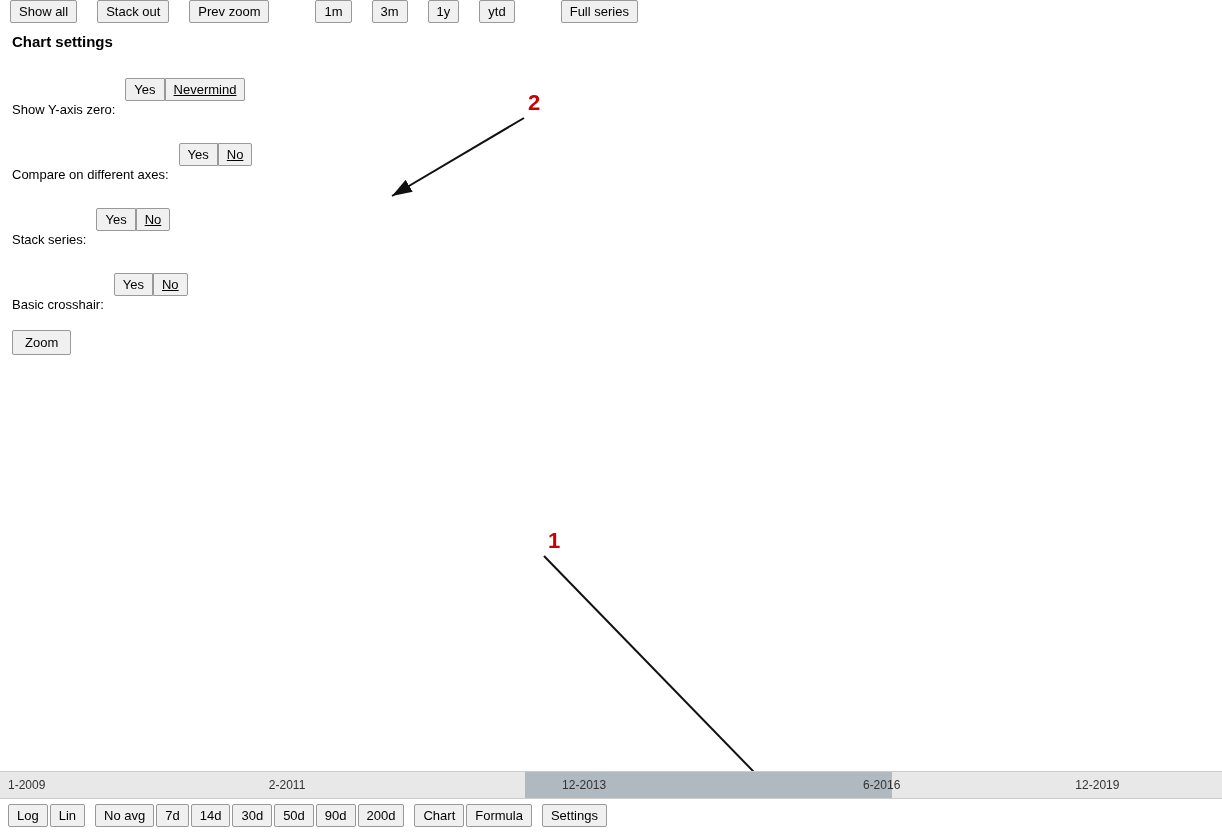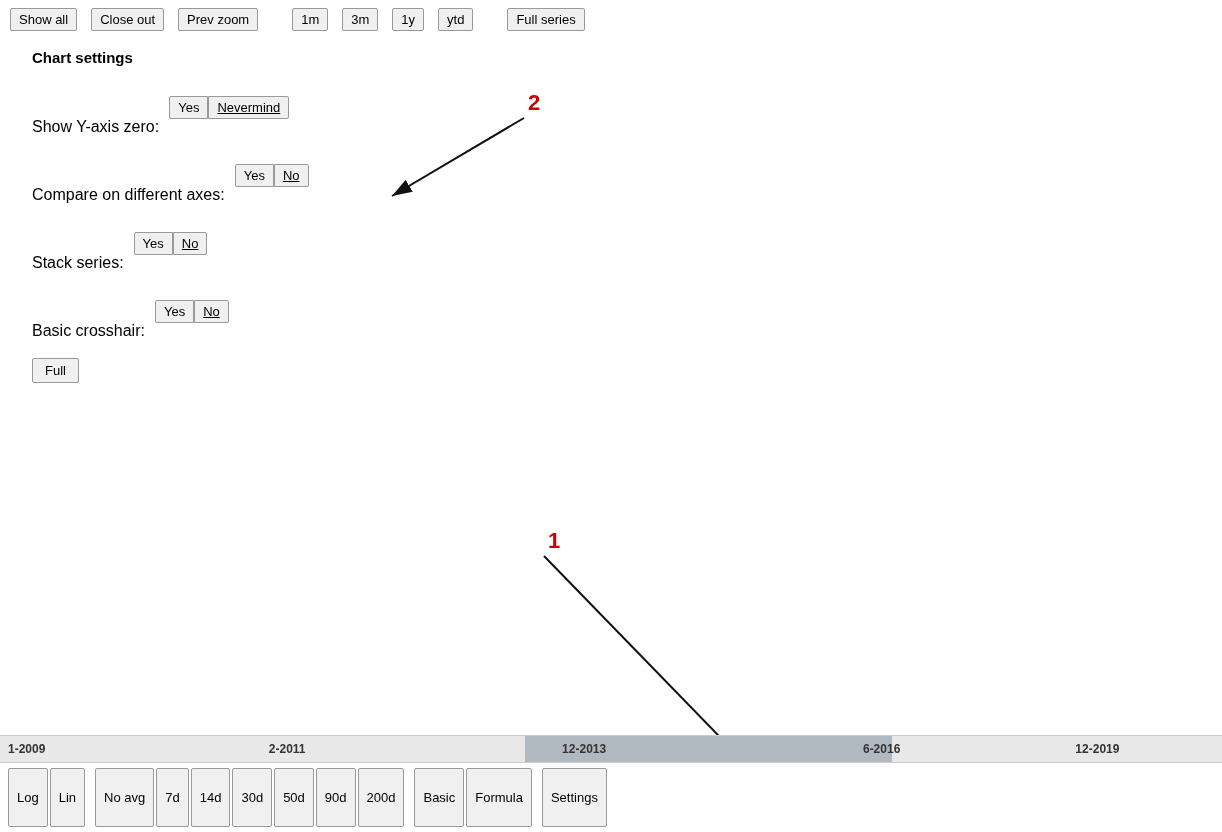--- a/index.html
+++ b/index.html
@@ -10,58 +10,58 @@
       color: #000;
       width: 1222px;
       height: 832px;
       overflow: hidden;
       position: relative;
     }
 
     .toolbar-top {
       display: flex;
       align-items: flex-end;
-      gap: 14px;
-      padding: 8px 10px;
+      gap: 20px;
+      padding: 0 10px;
       flex-wrap: wrap;
     }
 
     .toolbar-top button,
     .btn {
       border: 1px solid #999;
       background: #f0f0f0;
       padding: 3px 8px;
       font-size: 13px;
       cursor: pointer;
       border-radius: 2px;
     }
 
     .toolbar-top .separator {
       width: 6px;
     }
 
     .chart-settings {
-      padding: 10px 32px;
+      padding: 10px 12px;
     }
 
     .chart-settings h3 {
       font-size: 15px;
       font-weight: bold;
       margin-bottom: 12px;
     }
 
     .setting-row {
       display: flex;
       align-items: center;
       margin-bottom: 10px;
       gap: 6px;
     }
 
     .setting-label {
-      font-size: 16px;
+      font-size: 13px;
       margin-right: 4px;
       margin-top: 40px;
     }
 
     .btn-group {
       display: flex;
       gap: 0;
     }
 
     .btn-group button {
@@ -119,21 +119,20 @@
       border-top: 1px solid #ccc;
       border-bottom: 1px solid #ccc;
       position: relative;
       overflow: hidden;
     }
 
     .timeline-label {
       font-size: 12px;
       color: #333;
       position: absolute;
-      font-weight: bold;
     }
 
     .timeline-highlight {
       position: absolute;
       background: #b0b8c0;
       height: 100%;
       top: 0;
     }
 
     .toolbar-bottom {
@@ -141,36 +140,36 @@
       align-items: center;
       gap: 2px;
       padding: 5px 8px;
       flex-wrap: wrap;
       background: #fff;
     }
 
     .toolbar-bottom button {
       border: 1px solid #999;
       background: #f0f0f0;
-      padding: 21px 8px;
+      padding: 3px 8px;
       font-size: 13px;
       cursor: pointer;
       border-radius: 2px;
     }
 
     .toolbar-bottom .separator {
       width: 6px;
     }
   </style>
 </head>
 <body>
 
 <div class="toolbar-top">
   <button>Show all</button>
-  <button>Close out</button>
+  <button>Stack out</button>
   <button>Prev zoom</button>
   <div class="separator"></div>
   <button>1m</button>
   <button>3m</button>
   <button>1y</button>
   <button>ytd</button>
   <div class="separator"></div>
   <button>Full series</button>
 </div>
 
@@ -202,21 +201,21 @@
   </div>
 
   <div class="setting-row">
     <span class="setting-label">Basic crosshair:</span>
     <div class="btn-group">
       <button>Yes</button>
       <button>No</button>
     </div>
   </div>
 
-  <button class="close-btn">Full</button>
+  <button class="close-btn">Zoom</button>
 </div>
 
 <svg class="annotation-area" viewBox="0 0 1222 832" xmlns="http://www.w3.org/2000/svg">
 
   <text x="528" y="110" fill="#cc0000" font-size="22" font-weight="bold" font-family="Arial">2</text>
   <line x1="524" y1="118" x2="392" y2="196" stroke="#111" stroke-width="2" marker-end="url(#arrowhead)"></line>
 
   <text x="548" y="548" fill="#cc0000" font-size="22" font-weight="bold" font-family="Arial">1</text>
   <line x1="544" y1="556" x2="786" y2="805" stroke="#111" stroke-width="2" marker-end="url(#arrowhead)"></line>
 
@@ -243,18 +242,18 @@
     <button>Lin</button>
     <div class="separator"></div>
     <button>No avg</button>
     <button>7d</button>
     <button>14d</button>
     <button>30d</button>
     <button>50d</button>
     <button>90d</button>
     <button>200d</button>
     <div class="separator"></div>
-    <button>Basic</button>
+    <button>Chart</button>
     <button>Formula</button>
     <div class="separator"></div>
     <button>Settings</button>
   </div>
 </div>
 
 </body></html>

